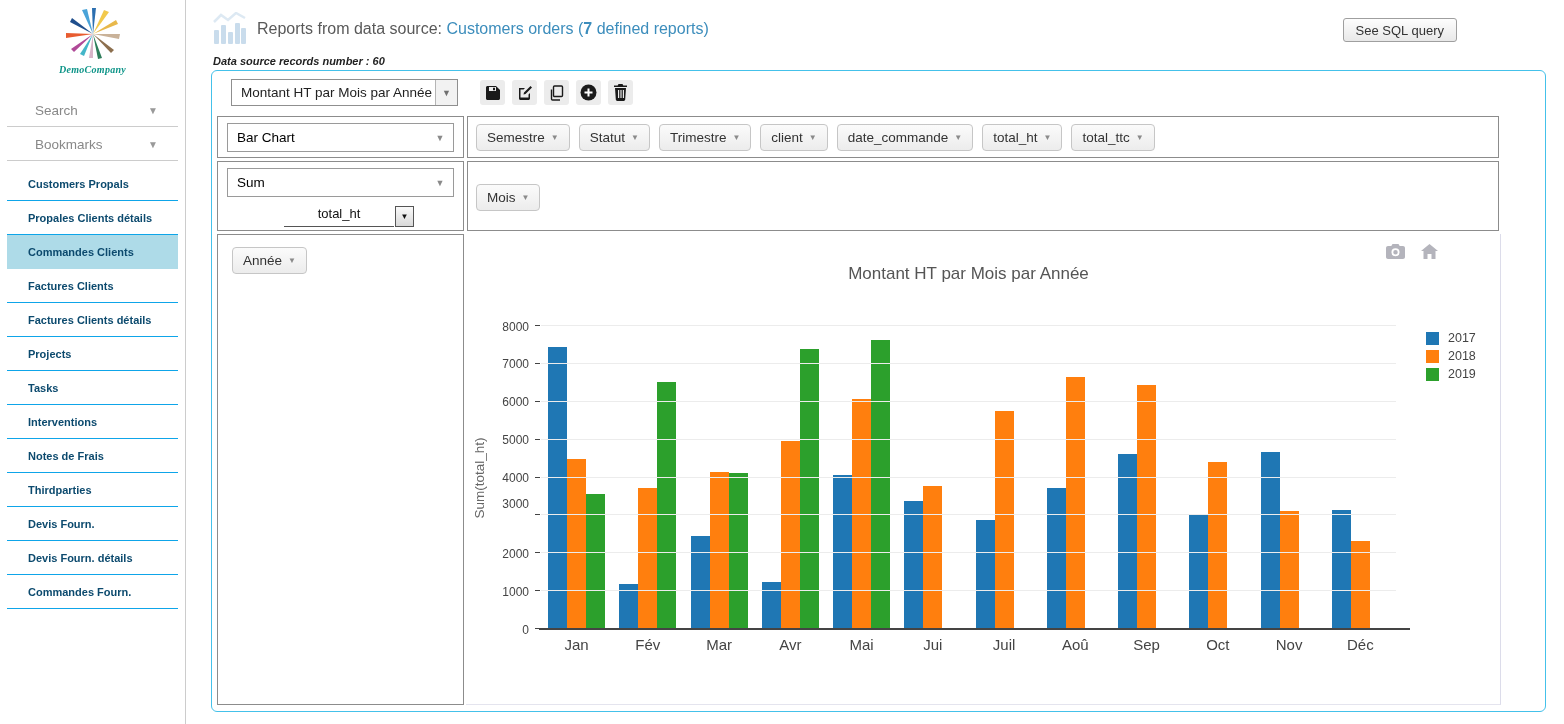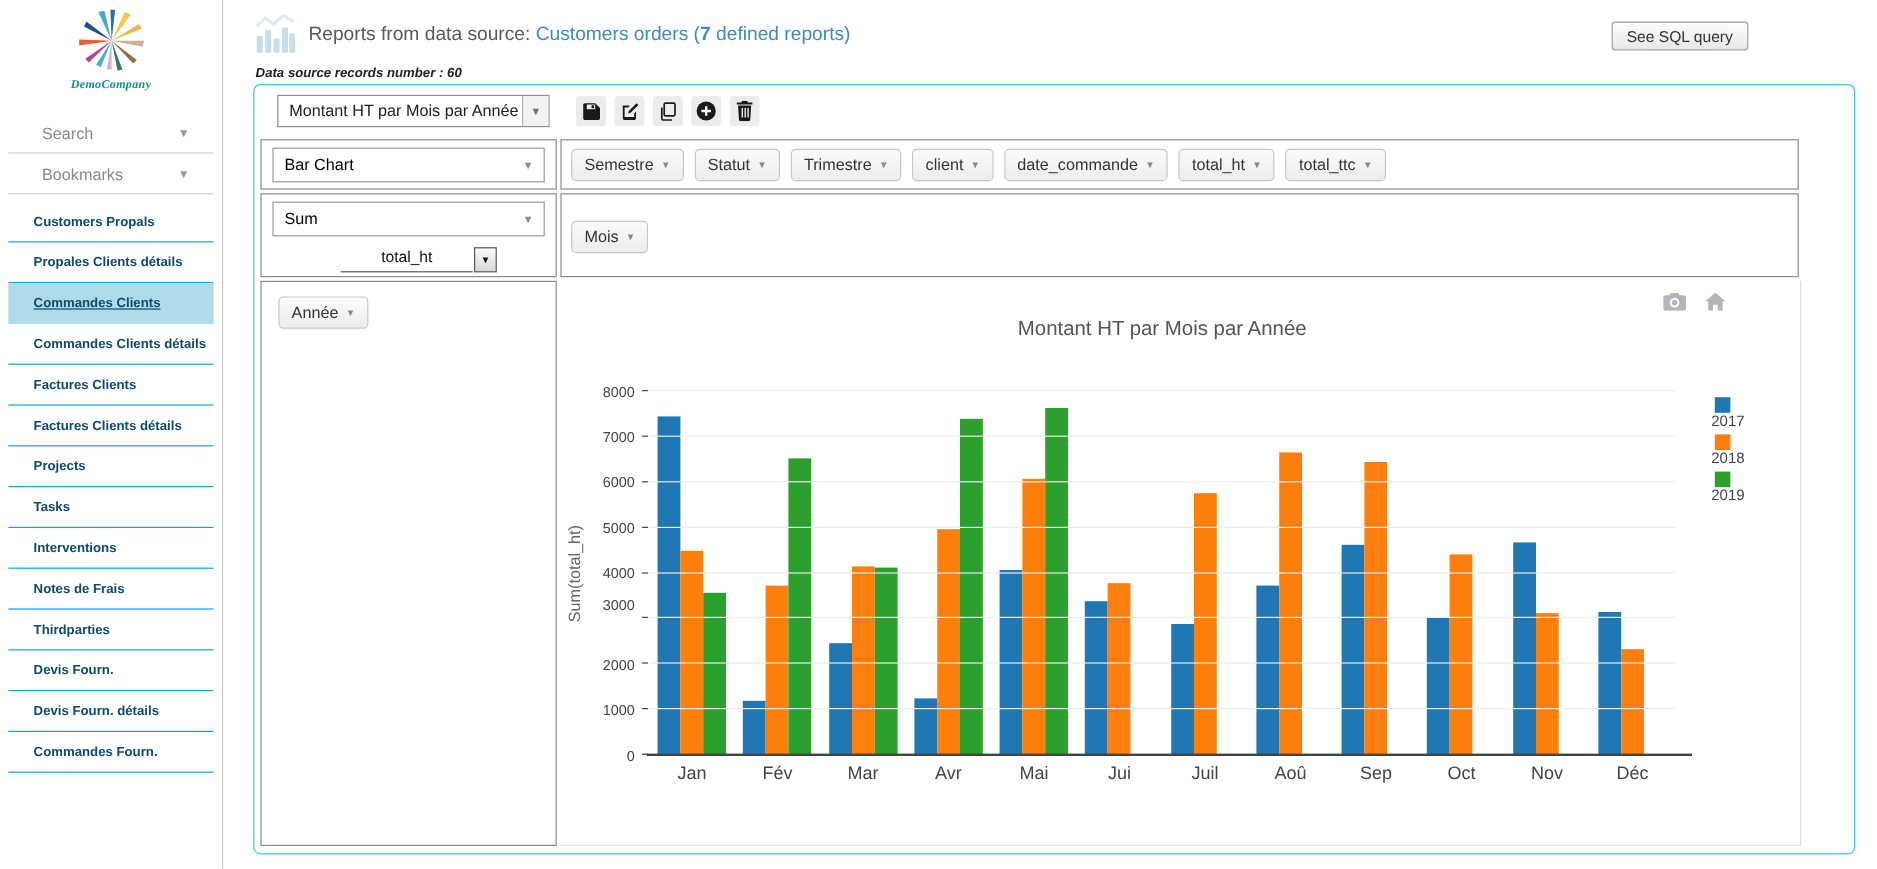--- a/index.html
+++ b/index.html
@@ -12,21 +12,21 @@
   .logo-wrap { text-align:center; padding-top:8px; }
   .logo-text { font-family:"Liberation Serif", serif; font-style:italic; font-weight:bold;
                font-size:10px; color:#0d9488; letter-spacing:.3px; }
   .side-drop { display:flex; align-items:center; justify-content:space-between;
                padding:10px 20px 8px 28px; color:#888; font-size:13.5px;
                border-bottom:1px solid #ccc; margin:0 7px; cursor:pointer; }
   .side-drop .caret { color:#999; font-size:10px; }
   .side-items { margin-top:6px; }
   .side-item { margin:0 7px; padding:11px 0 10px 21px; font-size:11px; font-weight:bold;
                color:#0c4a6e; border-bottom:1px solid #0ea5e9; cursor:pointer; }
-  .side-item.selected { background:#aedbe8; border-bottom-color:#aedbe8;text-decoration:underline; }
+  .side-item.selected { background:#aedbe8; border-bottom-color:#aedbe8; }
 
   
   .main { position:absolute; left:187px; top:0; width:1377px; height:724px; }
   .hdr-icon { position:absolute; left:26px; top:12px; }
   .hdr-title { position:absolute; left:70px; top:20px; font-size:16px; color:#595959; }
   .hdr-title a { color:#3c8dbc; text-decoration:none; }
   .hdr-title b { font-weight:bold; }
   .records-note { position:absolute; left:26px; top:55px; font-size:11px;
                   font-style:italic; font-weight:bold; color:#222; }
   .sql-btn { position:absolute; right:107px; top:18px; height:24px; padding:0 12px;
@@ -96,21 +96,21 @@
   .xaxis-line { position:absolute; left:-2px; right:-14px; bottom:-1px; height:2px; background:#444; }
   .bars { position:absolute; inset:0; display:flex; align-items:flex-end; }
   .bar-group { flex:1; height:100%; display:flex; align-items:flex-end; justify-content:center; }
   .bar-slot { width:19px; display:flex; align-items:flex-end; justify-content:center; }
   .bar { width:19px; }
   .xlabels { position:absolute; left:0; right:0; top:100%; margin-top:7px; display:flex; }
   .xlabel { flex:1; text-align:center; font-size:15px; color:#444; }
   .ylabel { position:absolute; left:-62px; top:50%; transform:translate(-50%,-50%) rotate(-90deg);
             font-size:13.5px; color:#666; white-space:nowrap; }
   .legend { position:absolute; left:960px; top:97px; }
-  .legend-item { display:flex; align-items:center; margin-bottom:4px; cursor:pointer;flex-direction:column; }
+  .legend-item { display:flex; align-items:center; margin-bottom:4px; cursor:pointer; }
   .legend-swatch { width:13px; height:13px; margin-right:9px; }
   .legend-label { font-size:12.5px; color:#444; }
 </style>
 </head>
 <body>
 
 <div class="sidebar">
   <div class="logo-wrap">
     <svg width="62" height="52" viewBox="0 0 62 52">
       <g stroke-width="0" fill="none">
@@ -139,21 +139,20 @@
     <div class="side-drop">
       <span>Bookmarks</span>
       <span class="caret">▼</span>
     </div>
   </div>
 
   <div class="side-items" id="sidebar-items">
       <div class="side-item">Customers Propals</div>
       <div class="side-item">Propales Clients détails</div>
       <div class="side-item selected">Commandes Clients</div>
-      <div class="side-item">Commandes Clients détails</div>
       <div class="side-item">Factures Clients</div>
       <div class="side-item">Factures Clients détails</div>
       <div class="side-item">Projects</div>
       <div class="side-item">Tasks</div>
       <div class="side-item">Interventions</div>
       <div class="side-item">Notes de Frais</div>
       <div class="side-item">Thirdparties</div>
       <div class="side-item">Devis Fourn.</div>
       <div class="side-item">Devis Fourn. détails</div>
       <div class="side-item">Commandes Fourn.</div>

